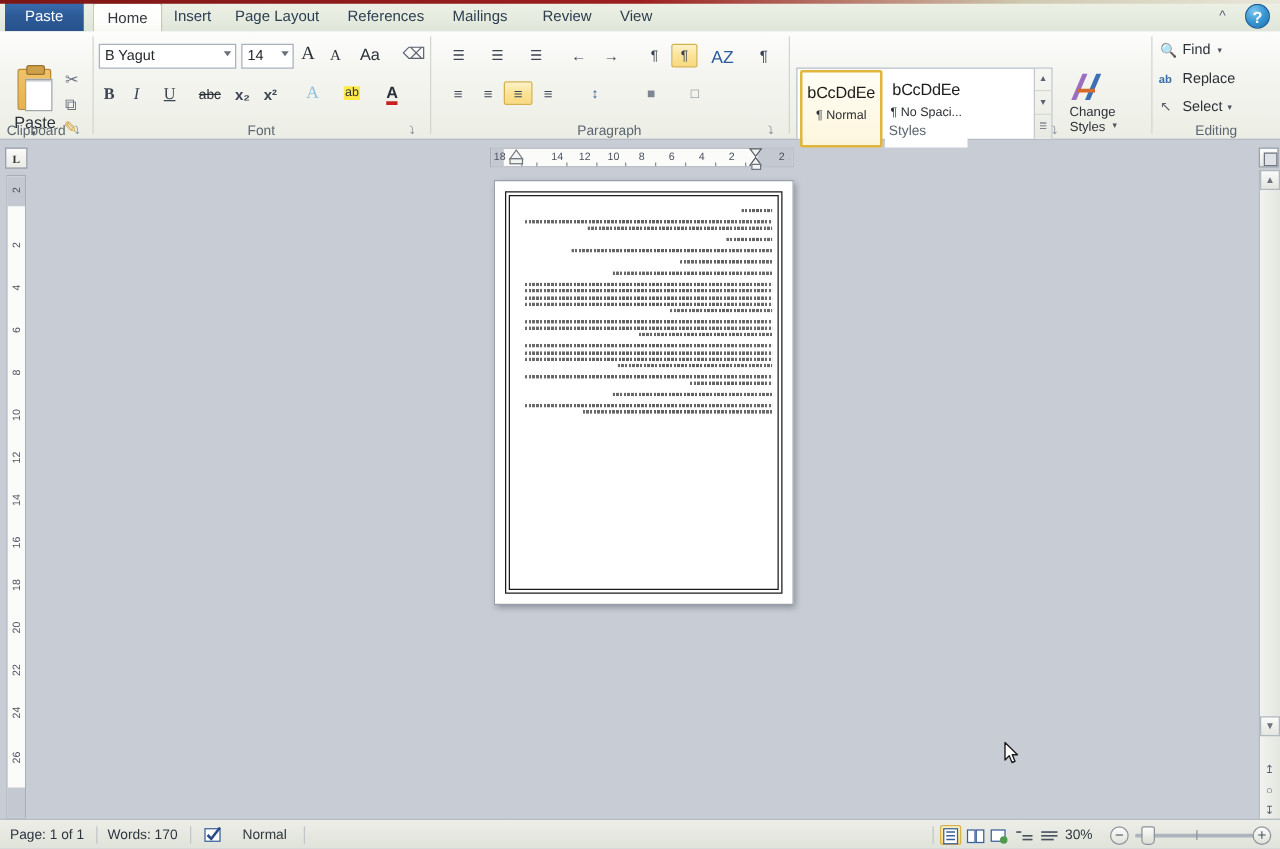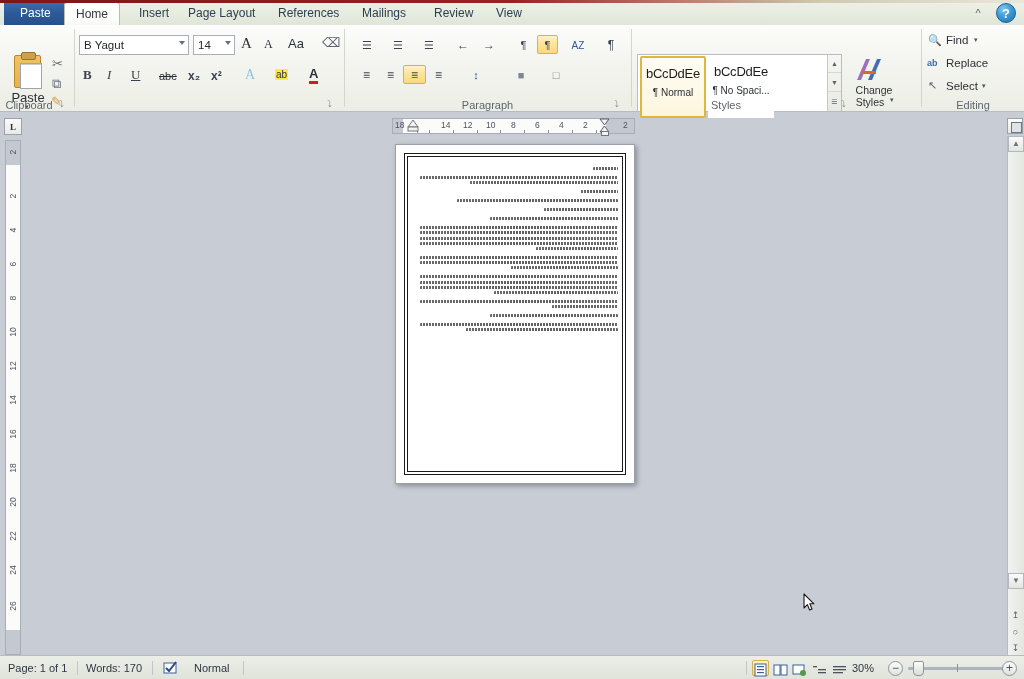--- a/index.html
+++ b/index.html
@@ -248,21 +248,21 @@
   .cursor { position: absolute; left: 803px; top: 593px; width: 12px; height: 19px; }
 </style>
 </head>
 <body>
 
 <div id="app">
 
   <div class="titlebar"></div>
   <div class="tabstrip">
     <div class="tab file" style="left:4px;">Paste</div>
-    <div class="tab active" style="left:64px;">Home</div>
+    <div class="tab active" style="left:74px;">Home</div>
     <div class="tab" style="left:128px;">Insert</div>
     <div class="tab" style="left:177px;">Page Layout</div>
     <div class="tab" style="left:267px;">References</div>
     <div class="tab" style="left:351px;">Mailings</div>
     <div class="tab" style="left:423px;">Review</div>
     <div class="tab" style="left:485px;">View</div>
     <div class="ribbon-chevron">^</div>
     <div class="help-btn">?</div>
   </div>
 
@@ -296,33 +296,34 @@
 
       <div style="position:absolute;left:8px;top:42px;font-size:13px;font-weight:bold;font-family:'Liberation Serif',serif;">B</div>
       <div style="position:absolute;left:32px;top:42px;font-size:13px;font-style:italic;font-family:'Liberation Serif',serif;">I</div>
       <div style="position:absolute;left:56px;top:42px;font-size:13px;text-decoration:underline;font-family:'Liberation Serif',serif;">U</div>
       <div style="position:absolute;left:84px;top:45px;font-size:11px;text-decoration:line-through;color:#2b3038;">abc</div>
       <div style="position:absolute;left:113px;top:44px;font-size:12px;font-weight:bold;">x₂</div>
       <div style="position:absolute;left:136px;top:44px;font-size:12px;font-weight:bold;">x²</div>
       <div style="position:absolute;left:170px;top:42px;font-size:14px;color:#8fc3e0;font-family:'Liberation Serif',serif;">A</div>
       <div style="position:absolute;left:200px;top:44px;font-size:10px;background:#ffe94a;padding:0 1px;color:#2b3038;">ab</div>
       <div style="position:absolute;left:234px;top:41px;font-size:13px;font-weight:bold;color:#2b3038;border-bottom:3px solid #cc1f1f;">A</div>
+      <div class="group-label">Font</div>
       <div class="dlg-launcher" style="right:8px;">⤵</div>
     </div>
     <div class="group-sep" style="left:344px;"></div>
 
     <div class="group" style="left:345px; width:285px;">
       <div class="btn" style="left:10px;top:10px;width:24px;height:19px;font-size:11px;text-align:center;line-height:19px;">☰</div>
       <div class="btn" style="left:41px;top:10px;width:24px;height:19px;font-size:11px;text-align:center;line-height:19px;">☰</div>
       <div class="btn" style="left:72px;top:10px;width:24px;height:19px;font-size:11px;text-align:center;line-height:19px;">☰</div>
       <div class="btn" style="left:108px;top:10px;width:20px;height:19px;font-size:12px;text-align:center;line-height:19px;color:#3b4352;">←</div>
       <div class="btn" style="left:134px;top:10px;width:20px;height:19px;font-size:12px;text-align:center;line-height:19px;color:#3b4352;">→</div>
       <div class="btn" style="left:168px;top:10px;width:21px;height:19px;font-size:11px;text-align:center;line-height:19px;">¶</div>
       <div class="btn sel" style="left:192px;top:10px;width:21px;height:19px;font-size:11px;text-align:center;line-height:19px;">¶</div>
-      <div class="btn" style="left:222px;top:10px;width:22px;height:19px;font-size:10px;text-align:center;line-height:19px;color:#2b5a9e;">AZ</div>
+      <div class="btn" style="left:222px;top:10px;width:22px;height:19px;font-size:14px;text-align:center;line-height:19px;color:#2b5a9e;">AZ</div>
       <div class="btn" style="left:256px;top:10px;width:20px;height:19px;font-size:12px;text-align:center;line-height:19px;">¶</div>
 
       <div class="btn" style="left:10px;top:40px;width:23px;height:19px;font-size:12px;text-align:center;line-height:19px;">≡</div>
       <div class="btn" style="left:34px;top:40px;width:23px;height:19px;font-size:12px;text-align:center;line-height:19px;">≡</div>
       <div class="btn sel" style="left:58px;top:40px;width:23px;height:19px;font-size:12px;text-align:center;line-height:19px;">≡</div>
       <div class="btn" style="left:82px;top:40px;width:23px;height:19px;font-size:12px;text-align:center;line-height:19px;">≡</div>
       <div class="btn" style="left:118px;top:40px;width:26px;height:19px;font-size:11px;text-align:center;line-height:19px;color:#2b5a9e;">↕</div>
       <div class="btn" style="left:163px;top:40px;width:26px;height:19px;font-size:11px;text-align:center;line-height:19px;color:#7e8692;">■</div>
       <div class="btn" style="left:198px;top:40px;width:26px;height:19px;font-size:11px;text-align:center;line-height:19px;color:#7e8692;">□</div>
       <div class="group-label">Paragraph</div>

